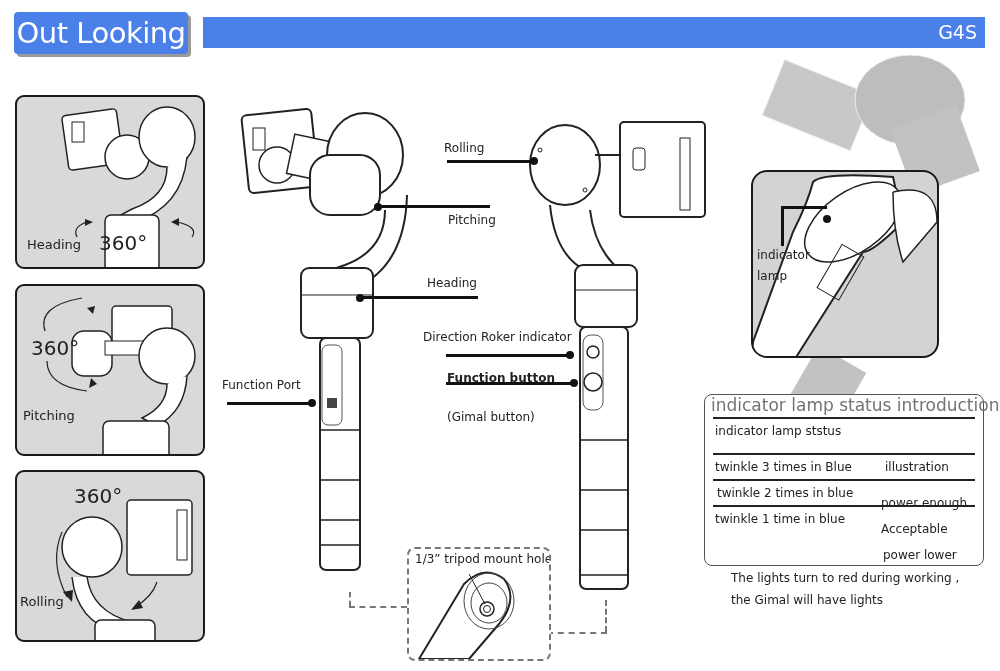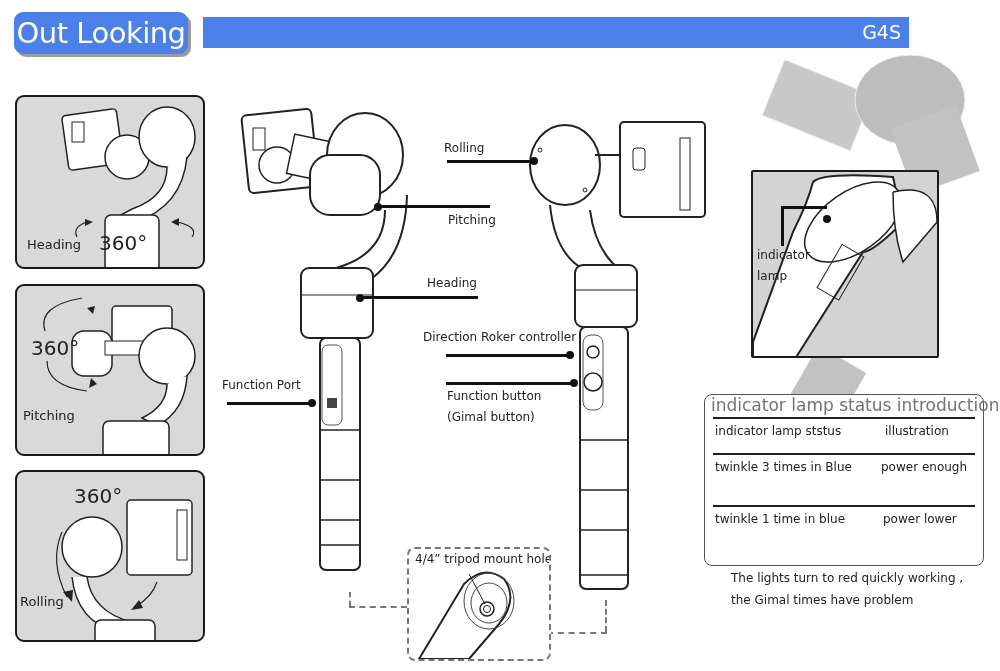--- a/index.html
+++ b/index.html
@@ -2,46 +2,46 @@
 <html><head>
 <meta charset="utf-8">
 <style>
   html, body { margin:0; padding:0; background:#ffffff; }
   body { width:1000px; height:671px; position:relative; overflow:hidden;
          font-family:"DejaVu Sans", "Liberation Sans", sans-serif; color:#222; }
   .abs { position:absolute; }
 
   
   .title-tab { left:14px; top:12px; width:174px; height:42px; background:#4a80e8;
-               border-radius:9px; box-shadow:3px 3px 0 #9a9a9a; color:#fff;
+               border-radius:4px; box-shadow:3px 3px 0 #9a9a9a; color:#fff;
                font-size:29px; line-height:42px; text-align:center; letter-spacing:-0.5px; }
-  .title-bar { left:203px; top:17px; width:706px; height:31px; background:#4a80e8; }
+  .title-bar { left:203px; top:17px; width:782px; height:31px; background:#4a80e8; }
   .model-label { right:8px; top:0; color:#fff; font-size:19px; line-height:31px; }
 
   
   .panel { left:15px; width:186px; background:#d9d9d9; border:2px solid #1a1a1a;
            border-radius:9px; overflow:hidden; }
   .panel svg { position:absolute; left:0; top:0; }
   .panel-label { font-size:13px; color:#222; }
   .deg { font-size:20px; color:#222; }
 
   .callout { font-size:12px; color:#222; white-space:nowrap; }
   .leader { background:#111; height:3px; }
   .dot { width:8px; height:8px; border-radius:50%; background:#111; }
 
   .zoom-box { left:751px; top:170px; width:184px; height:184px; background:#d3d3d3;
-              border:2px solid #1a1a1a; border-radius:2px; overflow:hidden; }
+              border:2px solid #1a1a1a; border-radius:16px; overflow:hidden; }
 
   .status-table { left:704px; top:394px; width:278px; height:170px; border:1.5px solid #555;
                   border-radius:8px; background:#fff; }
   .status-title { left:6px; top:0; font-size:17px; color:#737373; white-space:nowrap; }
   .row { left:8px; width:262px; height:24px; border-top:2px solid #222; font-size:12px; }
   .row span { position:absolute; top:5px; white-space:nowrap; }
   .row .c1 { left:2px; }
-  .row .c2 { left:168px; }
+  .row .c2 { left:168px;margin-top:36px; }
   .note { font-size:12px; color:#222; white-space:nowrap; }
 
   .tripod-box { left:407px; top:547px; width:140px; height:110px; border:2px dashed #777;
                 border-radius:8px; overflow:hidden; background:#fff; }
   .dash-h { height:0; border-top:2px dashed #777; }
   .dash-v { width:0; border-left:2px dashed #777; }
 </style>
 </head>
 <body>
 
@@ -149,43 +149,43 @@
 <span class="abs callout" style="left:448px;top:213px;">Pitching</span>
 
 <span class="abs callout" style="left:427px;top:276px;">Heading</span>
 <div class="abs dot" style="left:356px;top:294px;"></div>
 <div class="abs leader" style="left:362px;top:296px;width:116px;"></div>
 
 <span class="abs callout" style="left:222px;top:378px;">Function Port</span>
 <div class="abs leader" style="left:227px;top:402px;width:84px;"></div>
 <div class="abs dot" style="left:308px;top:399px;"></div>
 
-<span class="abs callout" style="left:423px;top:330px;">Direction Roker controller</span>
+<span class="abs callout" style="left:423px;top:330px;">Direction Roker indicator</span>
 <div class="abs leader" style="left:446px;top:354px;width:122px;"></div>
 <div class="abs dot" style="left:566px;top:351px;"></div>
 
 <div class="abs leader" style="left:446px;top:382px;width:126px;"></div>
 <div class="abs dot" style="left:570px;top:379px;"></div>
-<span class="abs callout" style="left:447px;top:389px;">Function button</span>
+<span class="abs callout" style="left:447px;top:371px;font-weight:bold;">Function button</span>
 <span class="abs callout" style="left:447px;top:410px;">(Gimal button)</span>
 
 <div class="abs dash-v" style="left:349px;top:592px;height:14px;"></div>
 <div class="abs dash-h" style="left:349px;top:606px;width:58px;"></div>
 <div class="abs dash-v" style="left:605px;top:600px;height:32px;"></div>
 <div class="abs dash-h" style="left:547px;top:632px;width:60px;"></div>
 <div class="abs tripod-box">
   <svg class="abs" style="left:0;top:0;" width="140" height="110">
     <path d="M10 110 L55 35 Q75 15 95 30 Q110 50 90 75 L60 110 Z" fill="#fff" stroke="#222" stroke-width="2"></path>
     <ellipse cx="80" cy="52" rx="25" ry="28" fill="none" stroke="#444"></ellipse>
     <ellipse cx="80" cy="54" rx="18" ry="20" fill="none" stroke="#444"></ellipse>
     <circle cx="78" cy="60" r="7" fill="none" stroke="#222" stroke-width="1.5"></circle>
     <circle cx="78" cy="60" r="3.5" fill="none" stroke="#222"></circle>
     <line x1="60" y1="25" x2="76" y2="55" stroke="#222"></line>
   </svg>
-  <span class="abs callout" style="left:6px;top:3px;">4/4” tripod mount hole</span>
+  <span class="abs callout" style="left:6px;top:3px;">1/3” tripod mount hole</span>
 </div>
 
 <svg class="abs" style="left:760px;top:55px;" width="230" height="340">
   <rect x="10" y="20" width="95" height="60" fill="#c8c8c8" stroke="#eee" transform="rotate(22 57 50)"></rect>
   <ellipse cx="150" cy="45" rx="55" ry="45" fill="#bdbdbd" stroke="#eee"></ellipse>
   <rect x="140" y="60" width="70" height="70" fill="#c2c2c2" transform="rotate(-20 175 95)"></rect>
   <rect x="40" y="300" width="55" height="60" fill="#c2c2c2" transform="rotate(30 67 330)"></rect>
 </svg>
 <div class="abs zoom-box">
   <svg class="abs" style="left:0;top:0;" width="184" height="184">
@@ -204,20 +204,24 @@
 <div class="abs status-table">
   <span class="abs status-title">indicator lamp status introduction</span>
   <div class="abs row" style="top:22px;">
     <span class="c1">indicator lamp ststus</span>
     <span class="c2" style="left:172px;">illustration</span>
   </div>
   <div class="abs row" style="top:58px;text-align:center;">
     <span class="c1">twinkle 3 times in Blue</span>
     <span class="c2">power enough</span>
   </div>
+  <div class="abs row" style="top:84px;">
+    <span class="c1" style="left:4px;">twinkle 2 times in blue</span>
+    <span class="c2">Acceptable</span>
+  </div>
   <div class="abs row" style="top:110px;">
     <span class="c1">twinkle 1 time   in blue</span>
     <span class="c2" style="left:170px;">power lower</span>
   </div>
 </div>
 
-<span class="abs note" style="left:731px;top:571px;">The lights turn to red quickly working ,</span>
-<span class="abs note" style="left:731px;top:593px;">the Gimal times have problem</span>
+<span class="abs note" style="left:731px;top:571px;">The lights turn to red during working ,</span>
+<span class="abs note" style="left:731px;top:593px;">the Gimal will have lights</span>
 
 </body></html>

